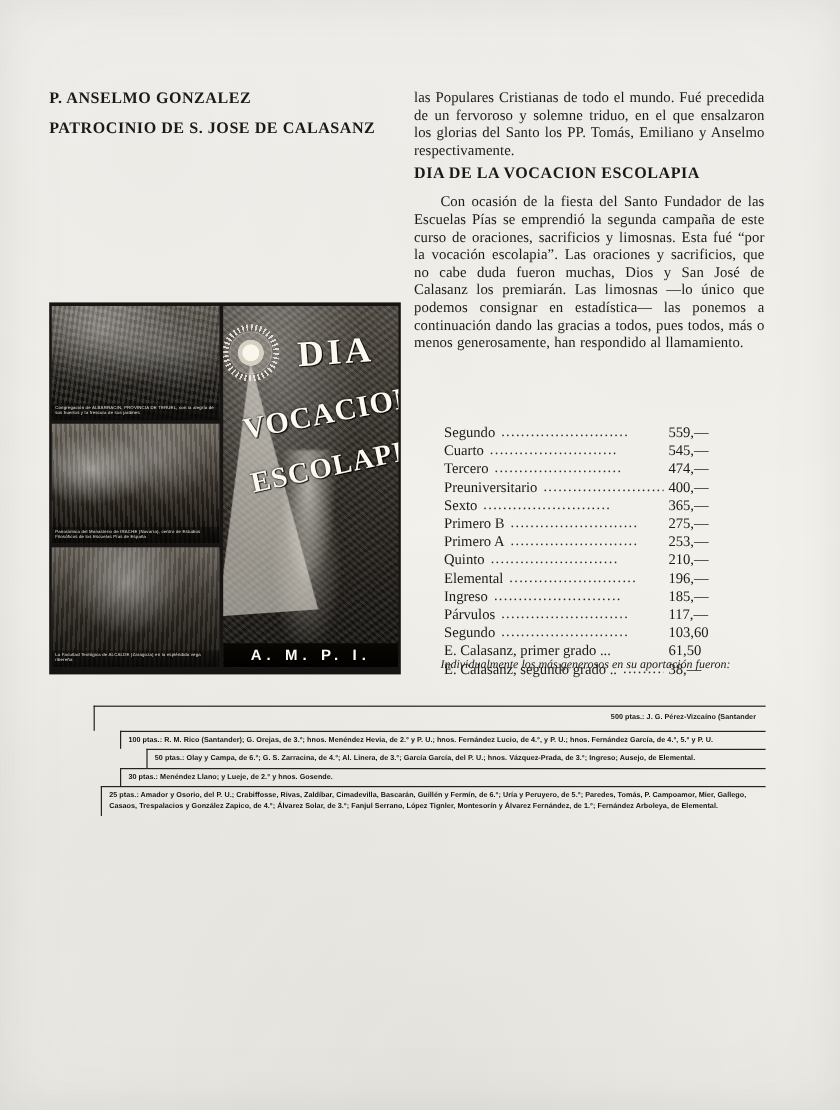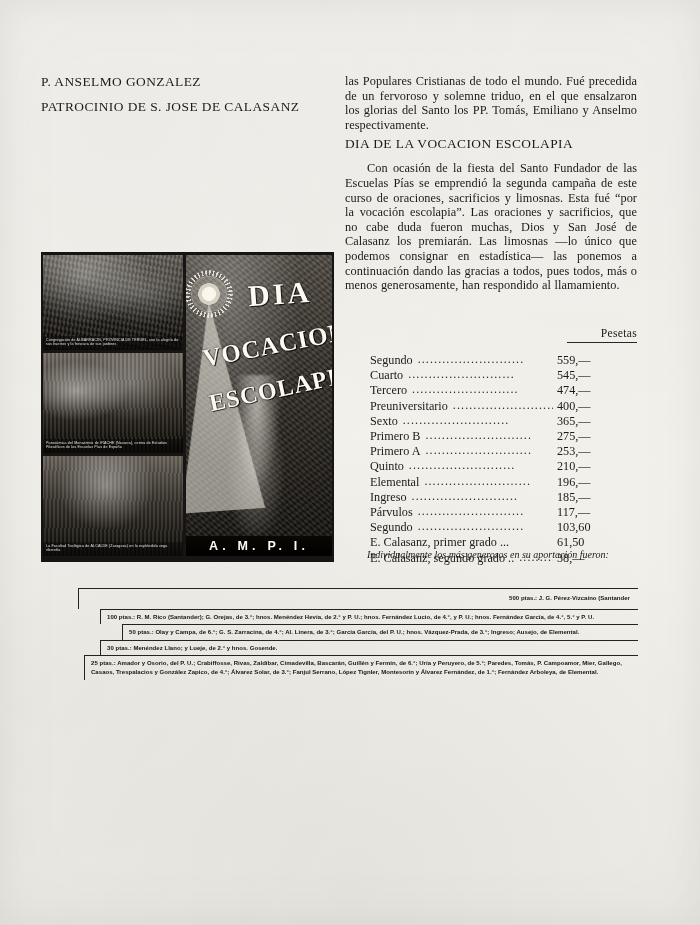--- a/index.html
+++ b/index.html
@@ -28,21 +28,21 @@
     pointer-events:none;
   }
   .page{position:absolute;inset:0;}
 
   .col{position:absolute;width:292px;}
   .col-left{left:41px;top:74px;}
   .col-right{left:345px;top:74px;}
 
   h2.sec{
     font-size:13.4px;
-    font-weight:400;
+    font-weight:700;
     letter-spacing:.45px;
     margin:0 0 9px 0;
     font-family:"Liberation Serif",serif;
   }
   .sec-sp{margin-top:19px;}
 
   p.body{
     margin:0 0 4px 0;
     font-size:12.3px;
     line-height:14.6px;
@@ -241,24 +241,20 @@
       <div class="poster-figure"></div>
       <div class="pw pw-dia">DIA</div>
       <div class="pw pw-voc">VOCACION</div>
       <div class="pw pw-esc">ESCOLAPIA</div>
       <div class="poster-bar">
         <span>A. M. P. I.</span>
       </div>
     </div>
   </div>
 
-  <div class="pesetas-head">
-    <span>Pesetas</span>
-    <div class="rule"></div>
-  </div>
   <div class="dtable" id="donation-rows">
       <div class="drow">
         <span class="dname">Segundo</span>
         <span class="ddots">..........................</span>
         <span class="dval">559,—</span>
       </div>
       <div class="drow">
         <span class="dname">Cuarto</span>
         <span class="ddots">..........................</span>
         <span class="dval">545,—</span>

